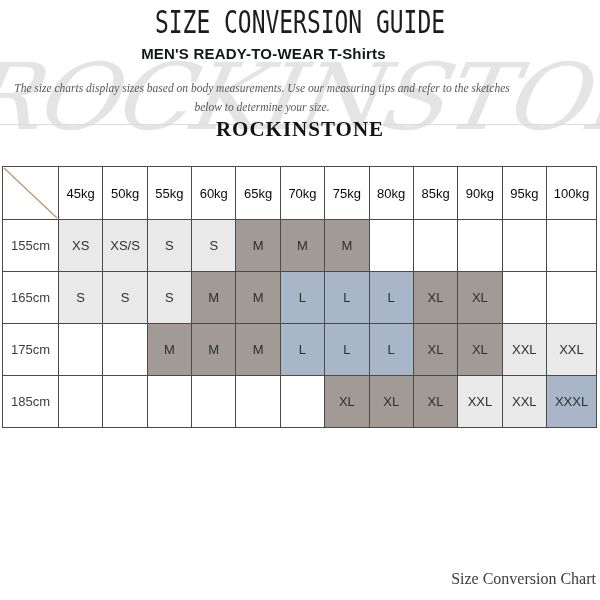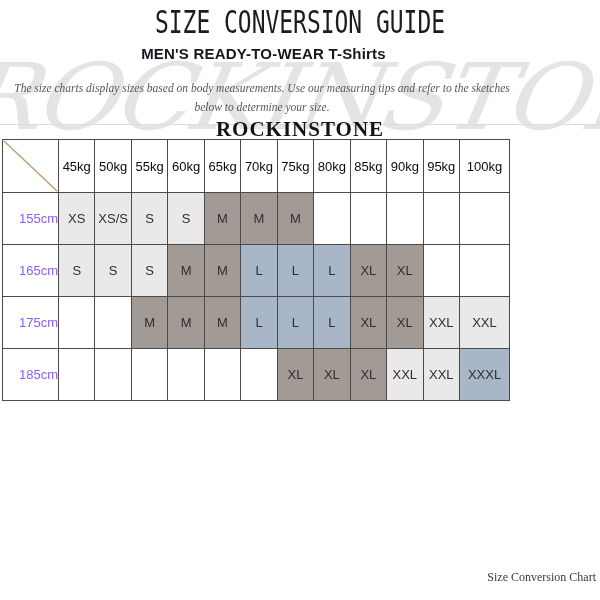--- a/index.html
+++ b/index.html
@@ -40,44 +40,44 @@
     text-align:center;font-family:"Liberation Serif",serif;
     font-style:italic;font-size:11.5px;line-height:19px;color:#575757;
   }
   .brand{
     position:absolute;top:117px;left:0;width:600px;z-index:1;
     text-align:center;font-family:"Liberation Serif",serif;
     font-weight:bold;font-size:21px;letter-spacing:1px;color:#141414;
   }
 
   table.size-table{
-    position:absolute;top:139px;left:2px;width:508px;z-index:1;
+    position:absolute;top:166px;left:2px;width:595px;z-index:1;
     border-collapse:collapse;table-layout:fixed;background:transparent;
   }
   .size-table col.first{width:56px;}
   .size-table col.last{width:50px;}
   .size-table th,.size-table td{
     border:1px solid var(--border-color);
     text-align:center;vertical-align:middle;
     font-family:"Liberation Sans",sans-serif;font-weight:normal;
     font-size:13px;color:#2f2f2f;padding:0;overflow:hidden;
   }
   .size-table thead tr{height:52px;}
   .size-table tbody tr{height:52px;}
   .size-table thead th{color:#0a0a0a;}
-  .size-table tbody th{color:#8b5cf6;text-align:right;}
+  .size-table tbody th{color:#404040;}
   td.c-light{background:var(--c-light);}
   td.c-taupe{background:var(--c-taupe);}
   td.c-blue{background:var(--c-blue);}
   th.corner{position:relative;padding:0;}
   th.corner svg{display:block;width:100%;height:52px;}
 
   .caption{
     position:absolute;top:570px;right:4px;z-index:1;
-    font-family:"Liberation Serif",serif;font-size:12px;color:#3c3c3c;
+    font-family:"Liberation Serif",serif;font-size:16px;color:#3c3c3c;
   }
 </style>
 </head>
 <body>
 
 <div class="page">
   <div class="watermark">ROCKINSTONE</div>
   <div class="watermark-line"></div>
 
   <h1 class="title">SIZE CONVERSION GUIDE</h1>

